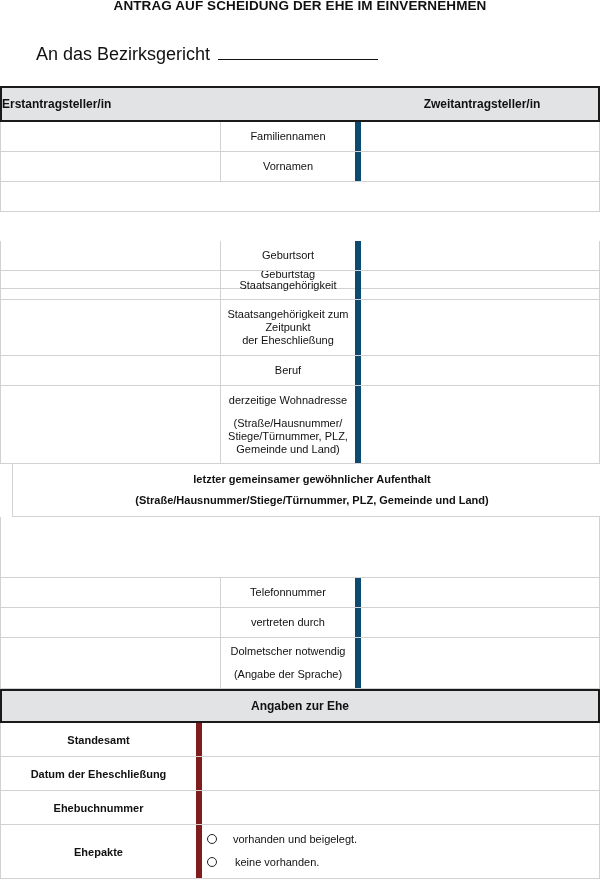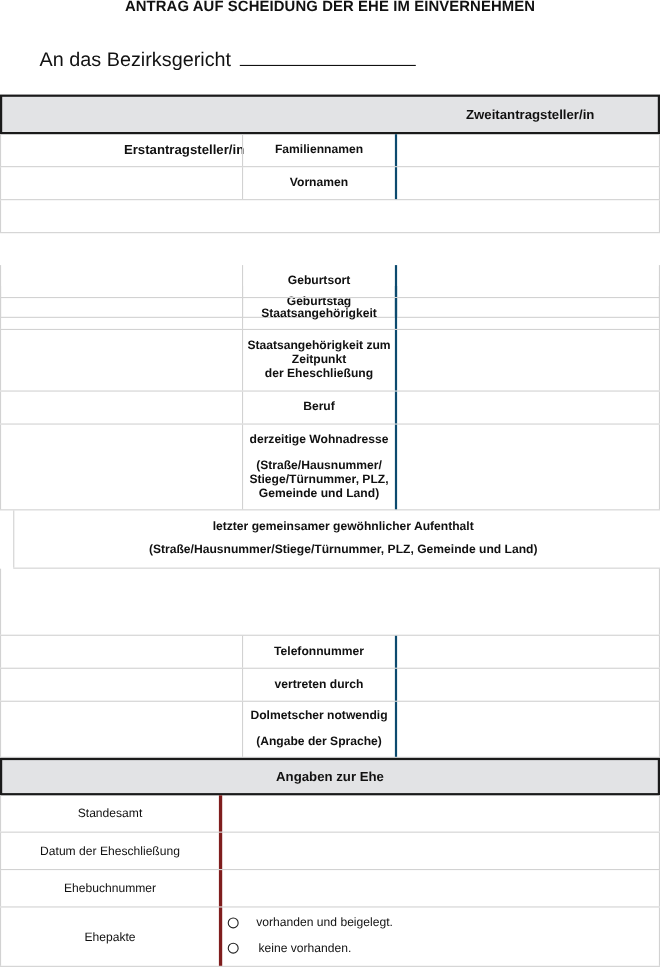--- a/index.html
+++ b/index.html
@@ -5,38 +5,38 @@
   html, body { margin:0; padding:0; background:#ffffff; }
   body { width:600px; height:879px; position:relative; overflow:hidden;
          font-family:"Liberation Sans", sans-serif; color:#111; }
   .abs { position:absolute; }
   #title { left:0; top:-2px; width:600px; text-align:center; font-weight:bold; font-size:13.5px; letter-spacing:0.1px; }
   #court { left:1px; top:44px; font-size:18px;padding-left:35px; }
   #court .blank { display:inline-block; width:160px; border-bottom:1px solid #111; height:12px; vertical-align:baseline; margin-left:3px; }
 
   .hdr { background:#e2e3e5; border:2px solid #1a1a1a; box-sizing:border-box; font-weight:bold; font-size:12px; }
   #hdr1 { left:0; top:86px; width:600px; height:36px; }
-  #hdr1 .c1 { position:absolute; left:0; width:220px; top:9px; text-align:right;margin-top:32px; }
+  #hdr1 .c1 { position:absolute; left:0; width:220px; top:9px; text-align:left; }
   #hdr1 .c3 { position:absolute; left:360px; width:240px; top:9px; text-align:center; }
 
   .row { position:absolute; left:0; width:600px; border-bottom:1px solid #d2d2d2; box-sizing:border-box; }
   .row .cell { position:absolute; top:0; bottom:0; box-sizing:border-box; }
   .row .left { left:0; width:220px; border-left:1px solid #d2d2d2; }
-  .row .mid { left:220px; width:141px; border-left:1px solid #d2d2d2; border-right:2px solid #0c4a6e;
-              font-weight:bold; font-size:11px; text-align:center; display:flex; flex-direction:column; justify-content:center; line-height:13px; }
+  .row .mid { left:220px; width:141px; border-left:1px solid #d2d2d2; border-right:6px solid #0c4a6e;
+              font-weight:normal; font-size:11px; text-align:center; display:flex; flex-direction:column; justify-content:center; line-height:13px; }
   .row .right { left:361px; right:0; border-right:1px solid #d2d2d2; }
   .row .full { left:0; right:0; border-left:1px solid #d2d2d2; border-right:1px solid #d2d2d2;
                font-weight:bold; font-size:11px; text-align:center; }
   .gap { height:10px; }
 
   #hdr2 { left:0; top:689px; width:600px; height:34px; text-align:center; line-height:30px; }
 
   .row2 { position:absolute; left:0; width:600px; border-bottom:1px solid #d2d2d2; box-sizing:border-box; }
-  .row2 .lab { position:absolute; left:0; top:0; bottom:0; width:202px; border-left:1px solid #d2d2d2; border-right:3px solid #7f1d1d;
-               box-sizing:border-box; font-weight:normal; font-size:11px; display:flex; align-items:center; justify-content:center; }
+  .row2 .lab { position:absolute; left:0; top:0; bottom:0; width:202px; border-left:1px solid #d2d2d2; border-right:6px solid #7f1d1d;
+               box-sizing:border-box; font-weight:bold; font-size:11px; display:flex; align-items:center; justify-content:center; }
   .row2 .val { position:absolute; left:202px; right:0; top:0; bottom:0; border-right:1px solid #d2d2d2; box-sizing:border-box; }
   .opt { position:absolute; left:5px; font-size:11px; display:flex; align-items:center; }
   .opt .circ { width:8px; height:8px; border:1px solid #222; border-radius:50%; display:inline-block; margin-right:16px; }
 </style>
 </head>
 <body>
 
 <div id="title" class="abs">ANTRAG AUF SCHEIDUNG DER EHE IM EINVERNEHMEN</div>
 
 <div id="court" class="abs">

